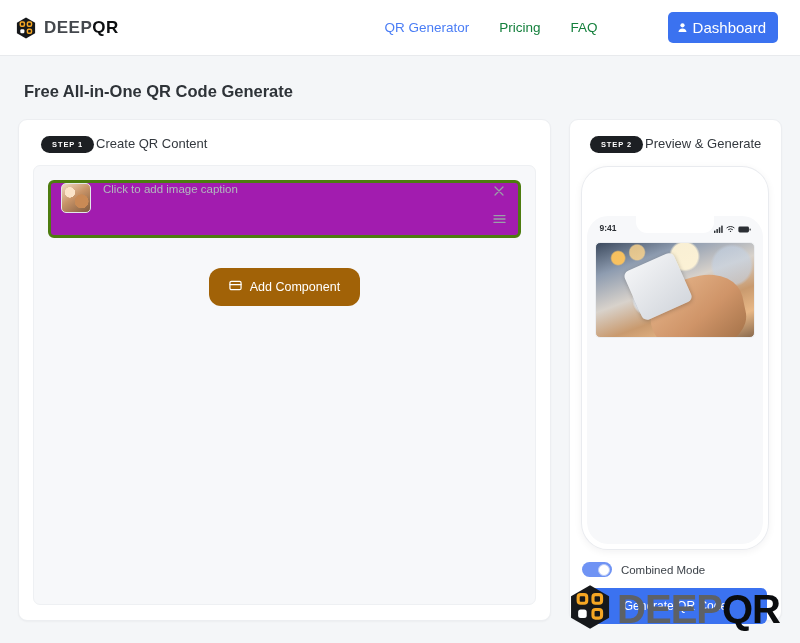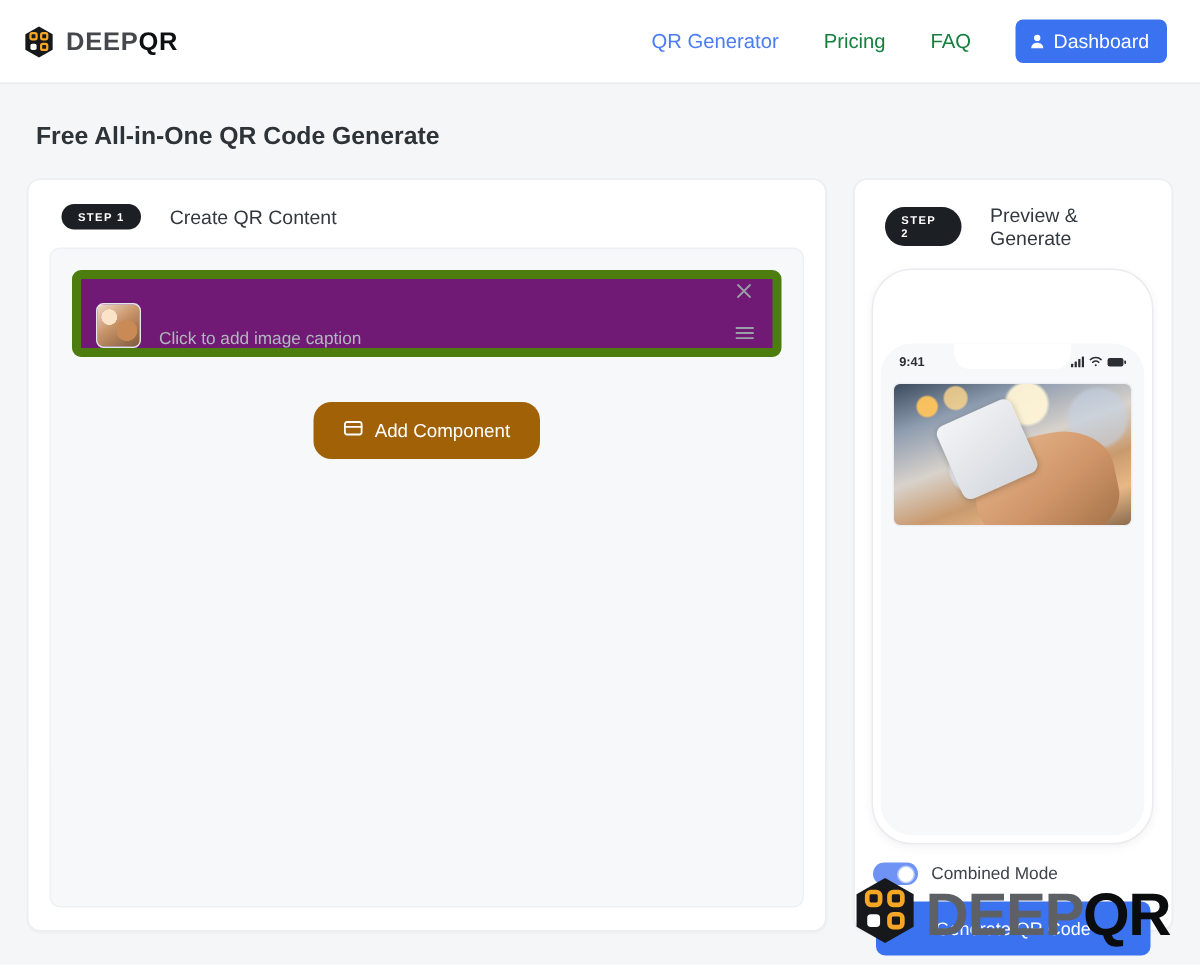--- a/index.html
+++ b/index.html
@@ -35,27 +35,28 @@
     margin-left: auto;
     display: flex; align-items: center; gap: 30px;
   }
   .nav-link {
     font-size: 13.5px; color: #15803d; cursor: pointer; white-space: nowrap;
   }
   .nav-link.active { color: #4a7df5; }
   .dash-btn {
     background: #3b72f0;
     color: #ffffff;
-    font-size: 13px;
+    font-size: 15px;
     border-radius: 5px;
     padding: 7px 12px 7px 9px;
     display: flex; align-items: center; gap: 5px;
     cursor: pointer;
     border: none;
     font-family: inherit;
+    margin-left: 40px;
   }
   .dash-btn svg { display: block; }
 
   
   .page-title {
     font-size: 16.5px;
     font-weight: bold;
     color: #2e3338;
     padding: 26px 0 0 24px;
   }
@@ -70,21 +71,21 @@
   .card {
     background: #ffffff;
     border-radius: 9px;
     border: 1px solid #eceef1;
     box-shadow: 0 1px 2px rgba(20,25,35,0.035);
   }
   .card-left { width: 546px; height: 502px; padding: 14px; }
   .card-right { width: 218px; height: 502px; padding: 14px 12px; }
 
   .step-head {
-    display: flex; align-items: center; gap: 19px;
+    display: flex; align-items: flex-start; gap: 2px;
     padding: 2px 0 12px 8px;
   }
   .step-badge {
     background: #1c1f23;
     color: #ffffff;
     font-size: 7.5px;
     font-weight: bold;
     letter-spacing: 0.9px;
     border-radius: 20px;
     padding: 4px 11px;
@@ -93,26 +94,26 @@
 
   
   .canvas {
     background: #f7f8fa;
     border: 1px solid #eef0f3;
     border-radius: 7px;
     height: 440px;
     padding: 14px;
   }
   .component-row {
-    background: #701a75;
-    border: 6px solid #4d7c0f;
+    background: #a21caf;
+    border: 3px solid #4d7c0f;
     border-radius: 6px;
     height: 58px;
     display: flex;
-    align-items: flex-end;
+    align-items: flex-start;
     padding: 0 12px 0 10px;
     gap: 12px;
   }
   .thumb {
     width: 30px; height: 30px;
     border-radius: 5px;
     flex: 0 0 auto;
     background:
       radial-gradient(circle at 28% 30%, #fbe3c8 0 18%, transparent 19%),
       radial-gradient(circle at 70% 62%, #c98a55 0 26%, transparent 27%),

